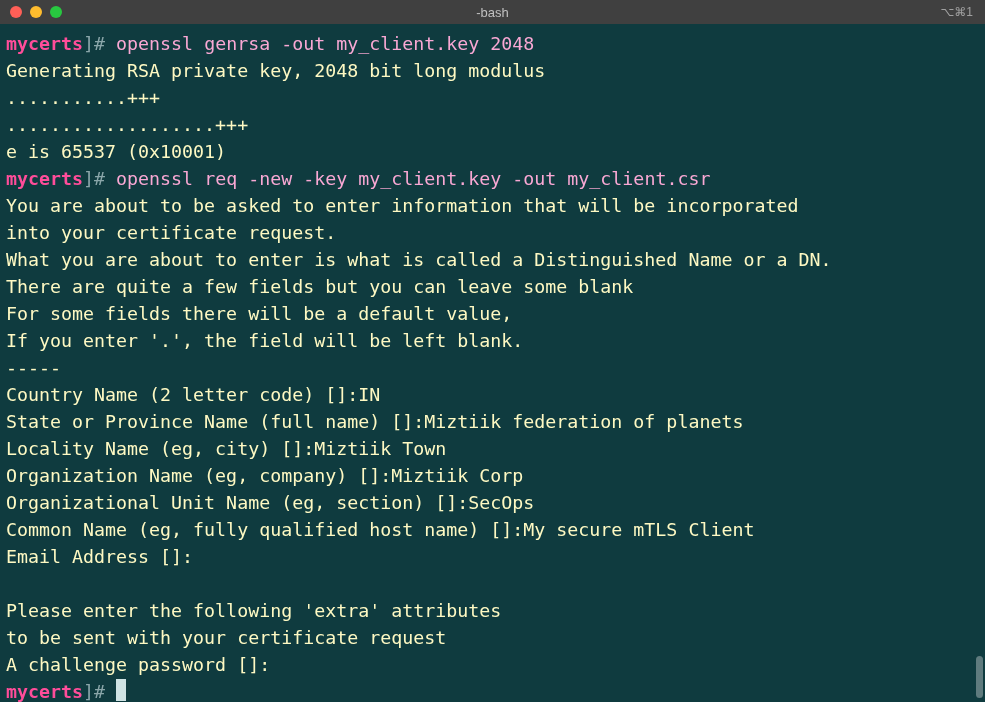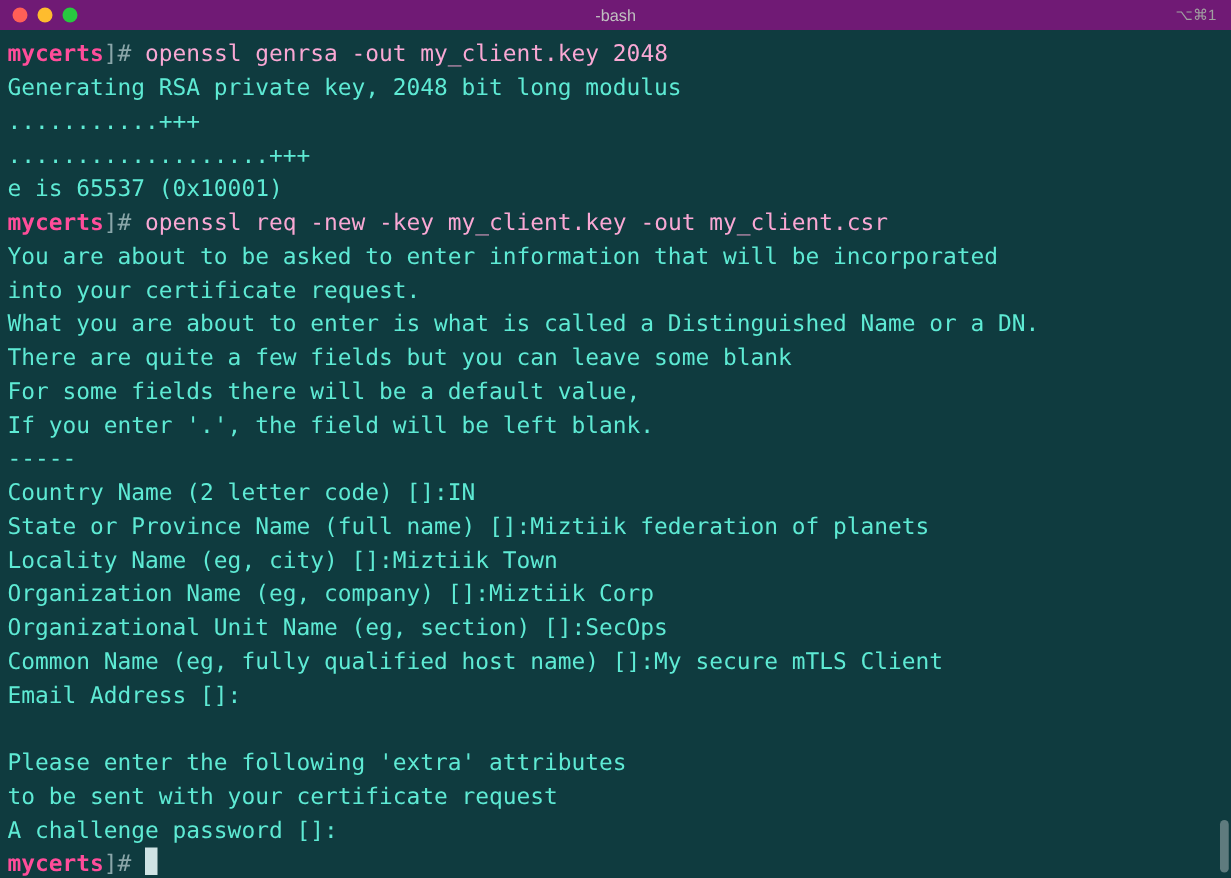--- a/index.html
+++ b/index.html
@@ -6,21 +6,21 @@
   html, body { width: 985px; height: 702px; overflow: hidden; }
   body {
     background: #0f3b3f;
     font-family: "Menlo", "Consolas", "DejaVu Sans Mono", monospace;
     font-size: 18.3px;
     line-height: 27px;
     color: #8aa6a9;
   }
   .titlebar {
     height: 24px;
-    background: #701a75;
+    background: #404040;
     display: flex;
     align-items: center;
     position: relative;
   }
   .traffic-lights {
     display: flex;
     gap: 8px;
     padding-left: 10px;
   }
   .light {
@@ -48,21 +48,21 @@
   }
   .terminal {
     padding: 6px 6px 6px 6px;
     white-space: pre;
     position: relative;
     height: calc(702px - 24px);
   }
   .prompt-dir { color: #ff4d9a; font-weight: 600; }
   .prompt-br  { color: #8aa6a9; }
   .cmd { color: #f9a8d4; }
-  .out { color: #5eead4; }
+  .out { color: #fef9c3; }
   .cursor {
     display: inline-block;
     width: 10px;
     height: 22px;
     background: #cfe3e4;
     vertical-align: -3px;
   }
   .scrollbar {
     position: absolute;
     right: 2px;

